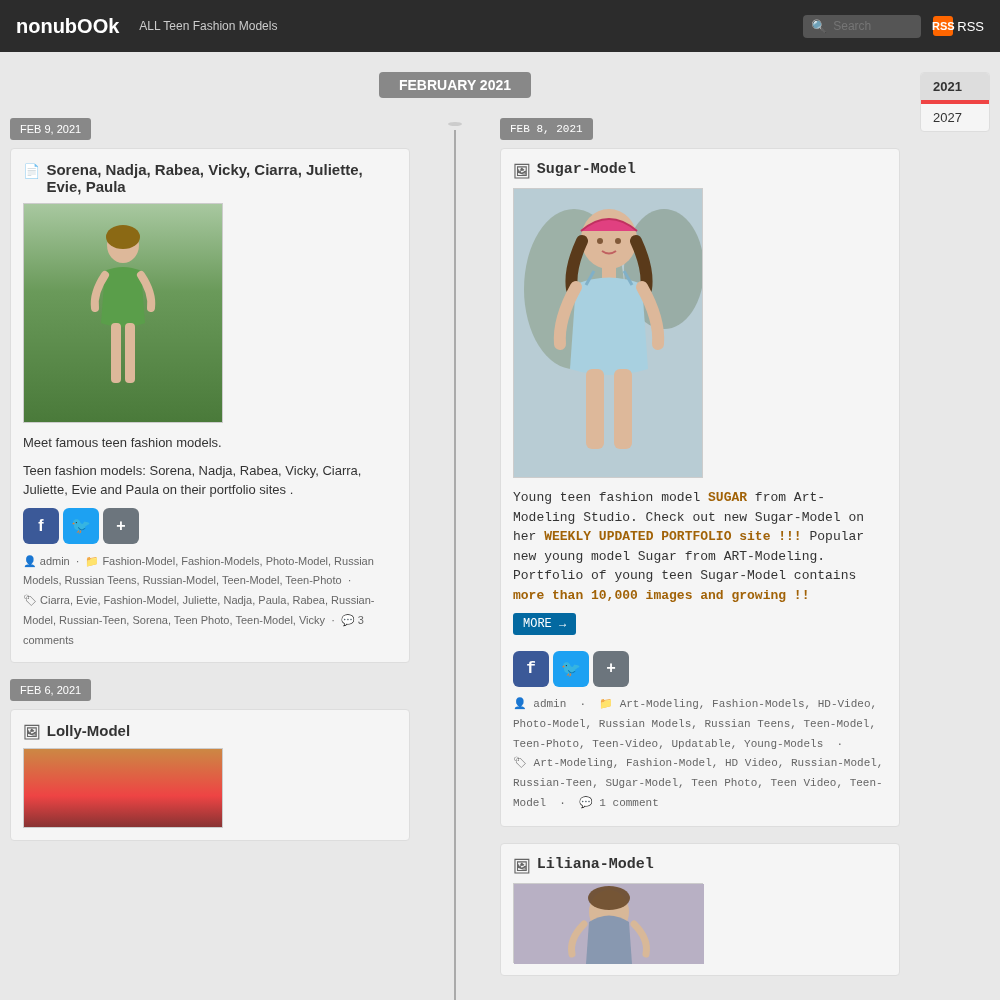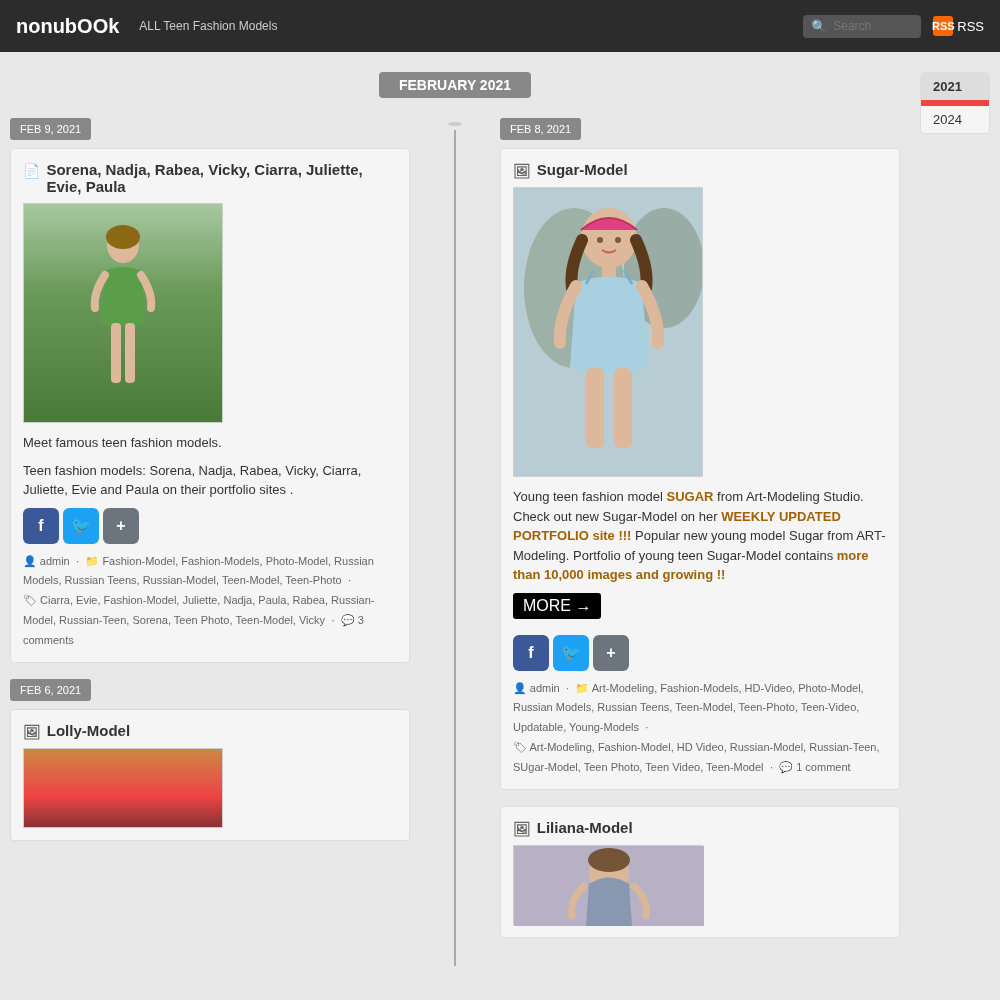--- a/index.html
+++ b/index.html
@@ -110,20 +110,21 @@
       position: relative;
     }
     .timeline-left {
       flex: 1;
       padding-right: 30px;
       position: relative;
     }
     .timeline-right {
       flex: 1;
       padding-left: 30px;
+      font-family: Liberation Mono, monospace;
     }
 
     
     .timeline-line {
       width: 2px;
       background: #aaa;
       flex: 1;
       min-height: 100%;
     }
     .timeline-dot {
@@ -216,25 +217,25 @@
       font-size: 16px;
       cursor: pointer;
     }
     .fb-btn { background: #3b5998; }
     .tw-btn { background: #1da1f2; }
     .sh-btn { background: #6c757d; }
 
     
     .more-btn {
       display: inline-block;
-      background: #000000;
+      background: #0369a1;
       color: #fff;
       padding: 4px 10px;
       border-radius: 3px;
-      font-size: 16px;
+      font-size: 12px;
       text-decoration: none;
       margin-bottom: 8px;
       cursor: pointer;
     }
 
     
     .post-meta {
       font-size: 11px;
       color: #666;
       margin-top: 5px;
@@ -249,21 +250,21 @@
       border-radius: 4px;
       overflow: hidden;
       margin-top: 10px;
     }
     .sidebar-year-item {
       display: block;
       padding: 6px 12px;
       font-size: 13px;
       color: #333;
       text-decoration: none;
-      border-bottom: 6px solid #ef4444;
+      border-bottom: 4px solid #ef4444;
       cursor: pointer;
     }
     .sidebar-year-item:last-child { border-bottom: none; }
     .sidebar-year-item.active { background: #ddd; font-weight: bold; }
 
     
     .post-stub {
       background: #f5f5f5;
       border: 1px solid #ddd;
       border-radius: 4px;
@@ -464,16 +465,16 @@
           </div>
         </div>
 
       </div>
     </div>
   </div>
 
   <div id="sidebar">
     <div class="sidebar-year-box">
       <a class="sidebar-year-item active">2021</a>
-      <a class="sidebar-year-item">2024</a>
+      <a class="sidebar-year-item">2027</a>
     </div>
   </div>
 </div>
 
 </body></html>

